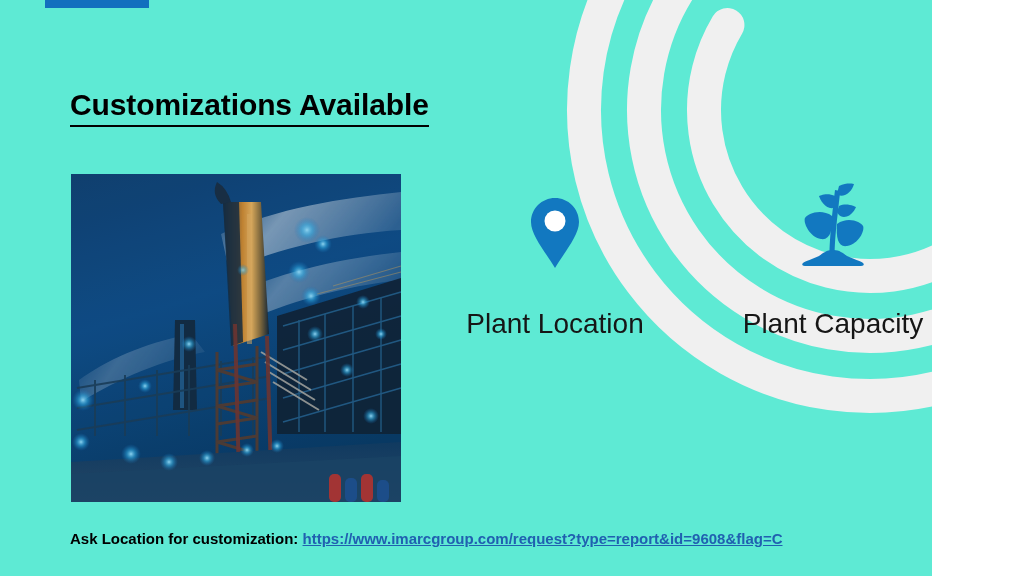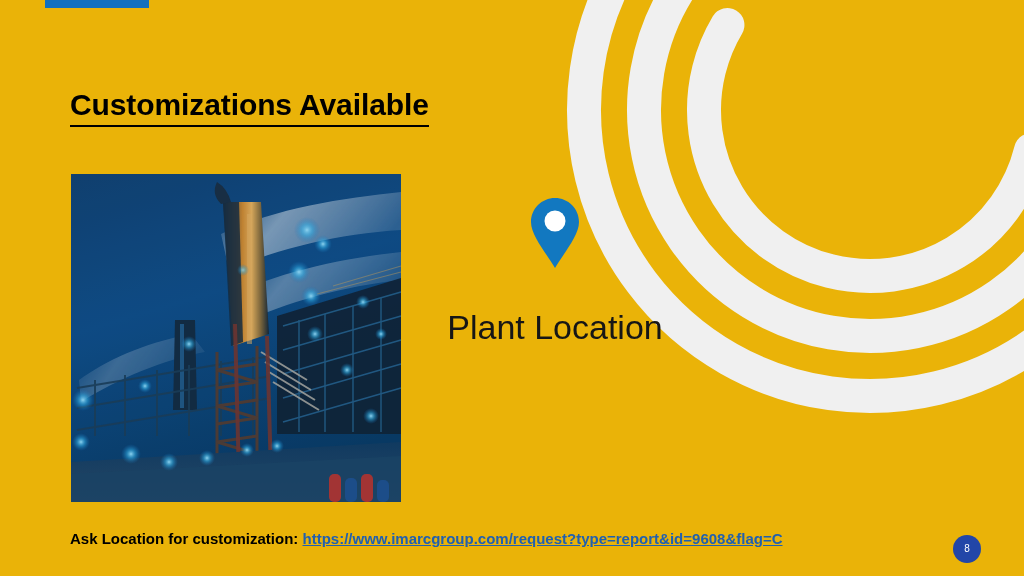--- a/index.html
+++ b/index.html
@@ -9,23 +9,23 @@
   }
   body {
     width: 1024px;
     height: 576px;
     background: #ffffff;
     font-family: "Liberation Sans", sans-serif;
     overflow: hidden;
   }
   .slide {
     position: relative;
-    width: 1024px;
+    width: 932px;
     height: 576px;
-    background: #eab308;
+    background: #5eead4;
     overflow: hidden;
   }
 
   
   .ring-deco {
     position: absolute;
     top: -200px;
     left: 560px;
     width: 620px;
     height: 620px;
@@ -88,21 +88,21 @@
   }
   .feature .icon-wrap {
     height: 92px;
     display: flex;
     align-items: flex-end;
     justify-content: center;
   }
   .feature .icon-wrap svg { display: block; }
   .feature .feature-label {
     margin-top: 42px;
-    font-size: 34px;
+    font-size: 28px;
     color: #161616;
     white-space: nowrap;
     line-height: 1;
   }
 
   #feature-location { left: 429px; top: 176px; width: 252px; }
   #feature-capacity { left: 707px; top: 176px; width: 252px; }
 
   
   .footer {
@@ -274,20 +274,43 @@
   <div class="feature" id="feature-location">
     <div class="icon-wrap">
       <svg width="48" height="70" viewBox="0 0 48 70" xmlns="http://www.w3.org/2000/svg">
         <path d="M24 0 C10.75 0 0 10.75 0 24 C0 38 16 56 24 70 C32 56 48 38 48 24 C48 10.75 37.25 0 24 0 Z" fill="#1278c0"></path>
         <circle cx="24" cy="23" r="10.5" fill="#ffffff"></circle>
       </svg>
     </div>
     <div class="feature-label">Plant Location</div>
   </div>
 
+  <div class="feature" id="feature-capacity">
+    <div class="icon-wrap">
+      <svg width="68" height="86" viewBox="0 0 68 86" xmlns="http://www.w3.org/2000/svg">
+        <g fill="#1278c0">
+
+          <path d="M36 8 C34 24 32 42 31 58 C30.6 64 30.4 70 30.4 74 L35.6 74 C35.6 68 36 58 37 48 C38.4 34 40 20 41.2 9 Z"></path>
+
+          <path d="M40 4 C48 0 55 2 55 2 C55 2 53 10 46 13 C41 15 38 12 38 12 Z"></path>
+
+          <path d="M36 14 C28 10 20 14 20 14 C20 14 23 24 31 26 C36 27 38 22 38 22 Z"></path>
+
+          <path d="M40 24 C48 20 57 25 57 25 C57 25 53 35 45 35 C40 35 38 30 38 30 Z"></path>
+
+          <path d="M33 34 C22 26 8 32 6 36 C4 40 10 55 22 57 C31 58.5 34 48 33 34 Z"></path>
+
+          <path d="M38 42 C49 34 62 40 64 44 C66 48 60 62 48 64 C39 65.5 37 56 38 42 Z"></path>
+
+          <path d="M33 68 C28 68 24 71 20 74 C14 77 6 79 4 81 C2 83 4 84 8 84 L60 84 C64 84 66 83 64 81 C62 79 54 77 48 74 C44 71 40 68 35 68 Z"></path>
+        </g>
+      </svg>
+    </div>
+    <div class="feature-label">Plant Capacity</div>
+  </div>
 
   <div class="footer">
     <span>Ask Location for customization:</span>
     <span class="footer-link">https://www.imarcgroup.com/request?type=report&amp;id=9608&amp;flag=C</span>
   </div>
 
   <div class="page-badge">
     <span>8</span>
   </div>
 

